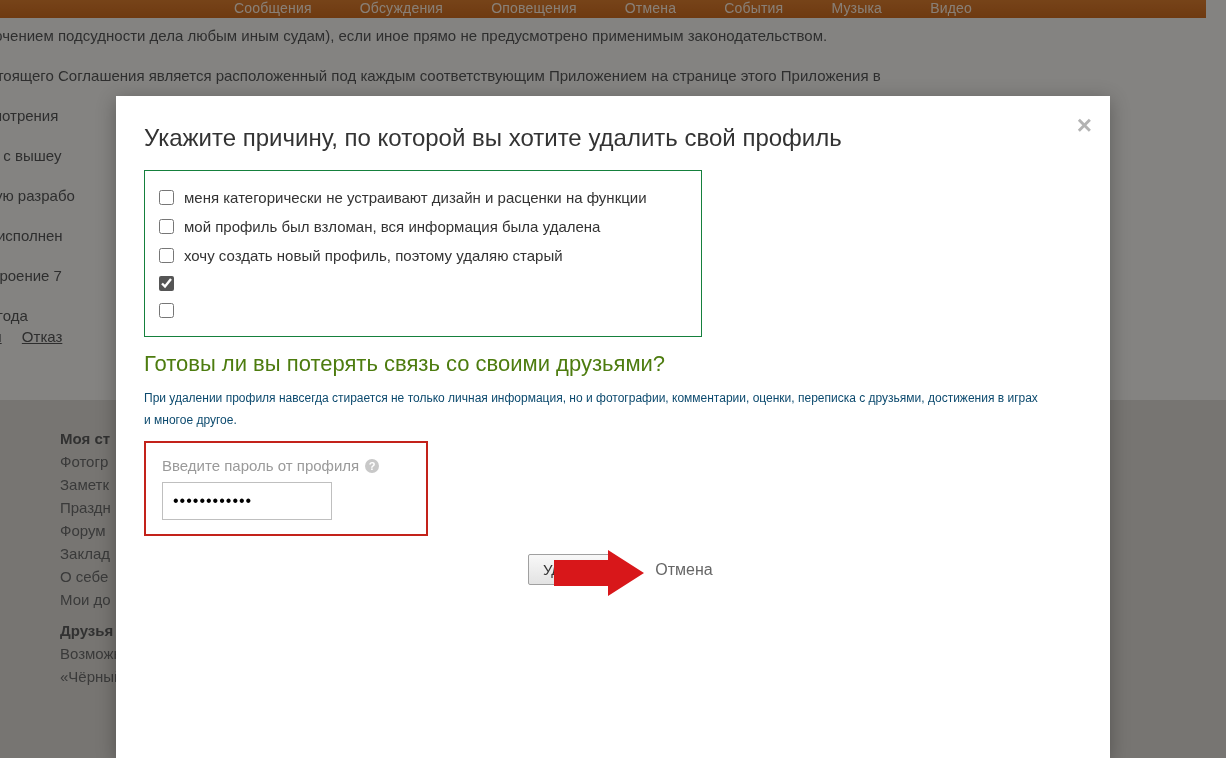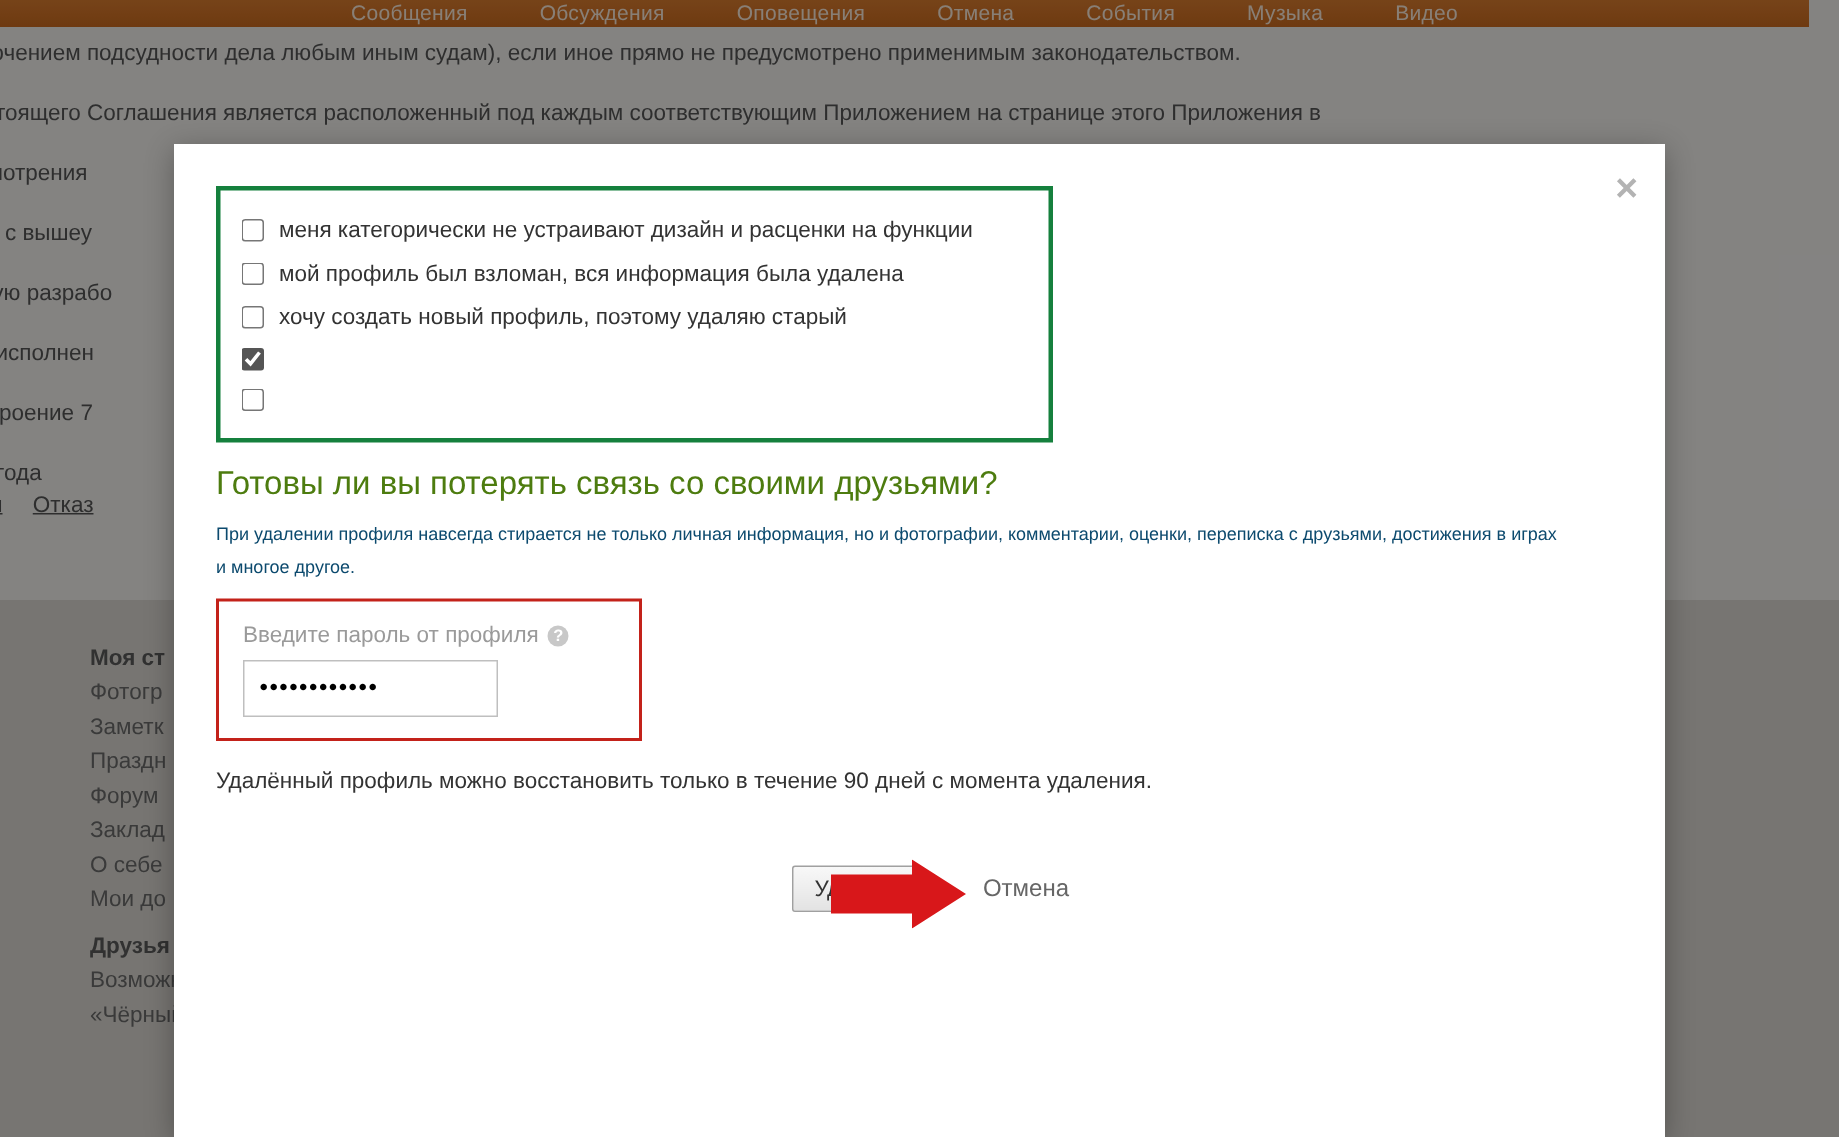--- a/index.html
+++ b/index.html
@@ -90,21 +90,21 @@
   cursor: pointer;
   line-height: 1;
 }
 .modal h1 {
   font-size: 24px;
   font-weight: 400;
   color: #333;
   margin-bottom: 18px;
 }
 .reason-box {
-  border: 3px solid #15803d;
+  border: 1px solid #15803d;
   padding: 12px 14px;
   width: 558px;
   margin-bottom: 14px;
 }
 .reason-row {
   display: flex;
   align-items: center;
   gap: 10px;
   padding: 6px 0;
   color: #333;
@@ -235,20 +235,21 @@
     <div class="col-head" style="margin-top:14px">Друзья</div>
     <div class="col-item">Возможно, вы знакомы</div>
     <div class="col-item">«Чёрный список»</div>
   </div>
 </div>
 
 <div class="overlay"></div>
 
 <div class="modal">
   <div class="close-x">×</div>
+  <h1>Укажите причину, по которой вы хотите удалить свой профиль</h1>
 
   <div class="reason-box">
     <label class="reason-row">
       <input type="checkbox" style="">
       <span>меня категорически не устраивают дизайн и расценки на функции</span>
     </label>
     <label class="reason-row">
       <input type="checkbox" style="">
       <span>мой профиль был взломан, вся информация была удалена</span>
     </label>
@@ -268,21 +269,20 @@
   <p class="warn-text">При удалении профиля навсегда стирается не только личная информация, но и фотографии, комментарии, оценки, переписка с друзьями, достижения в играх и многое другое.</p>
 
   <div class="pw-box">
     <div class="pw-label">
       <span>Введите пароль от профиля</span>
       <span class="help-icon">?</span>
     </div>
     <input class="pw-input" type="text" value="••••••••••••" style="">
   </div>
 
-  <p class="recover-note">Удалённый профиль можно восстановить только в течение 90 дней с момента удаления.</p>
 
   <div class="action-row">
     <svg class="red-arrow" viewBox="0 0 90 46">
       <polygon points="0,10 54,10 54,0 90,23 54,46 54,36 0,36" fill="#d8171a"></polygon>
     </svg>
     <button class="btn-delete">Удалить</button>
     <span class="link-cancel">Отмена</span>
   </div>
 </div>
 

